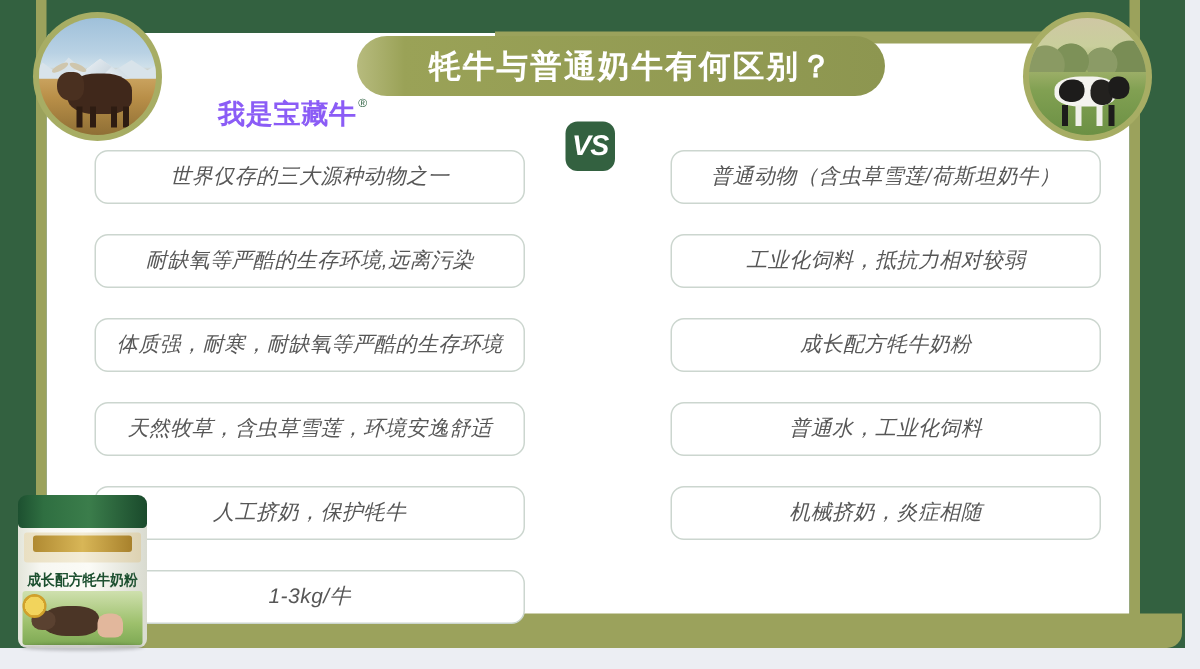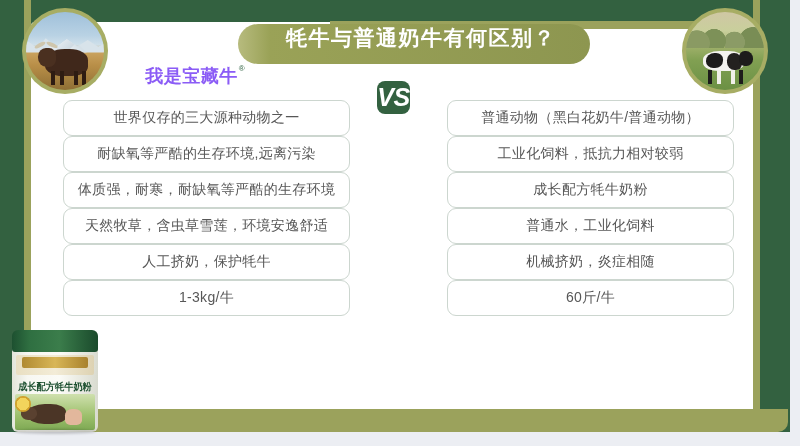--- a/index.html
+++ b/index.html
@@ -51,21 +51,21 @@
   .frame-top-olive{
     position:absolute;left:330px;top:21px;width:430px;height:8px;
     background:#9ba25c;
   }
 
   
   .title-banner{
     position:absolute;left:238px;top:24px;width:352px;height:40px;
     background:linear-gradient(90deg,#b7bb7e 0%,#9aa257 9%,#8d9650 100%);
     border-radius:20px;
-    display:flex;align-items:flex-start;justify-content:center;
+    display:flex;align-items:center;justify-content:center;
     box-sizing:border-box;
     padding-left:14px;
   }
   .title-text{
     color:#ffffff;
     font-size:21px;
     font-weight:bold;
     letter-spacing:1.5px;
     white-space:nowrap;
   }
@@ -155,42 +155,42 @@
   }
   .cow-leg.dark{background:#1d1c1b;}
 
   
   .vs-badge{
     position:absolute;left:377px;top:81px;width:33px;height:33px;
     background:#336140;border-radius:8px;
     display:flex;align-items:center;justify-content:center;
   }
   .vs-badge span{
-    color:#ffffff;font-size:25px;font-weight:bold;font-style:italic;
+    color:#ffffff;font-size:19px;font-weight:bold;font-style:italic;
     letter-spacing:-0.5px;
   }
 
   
   .brand-logo{
     position:absolute;left:140px;top:64px;width:110px;height:26px;
     display:flex;align-items:flex-start;justify-content:center;
   }
   .brand-logo .brand-text{
     color:#8b5cf6;font-size:18px;font-weight:bold;letter-spacing:0.5px;
     white-space:nowrap;
   }
   .brand-logo .brand-reg{
     color:#2d6140;font-size:8px;vertical-align:super;line-height:1;
     margin-left:1px;margin-top:1px;
   }
 
   
   .col{
     position:absolute;top:100px;width:287px;
-    display:flex;flex-direction:column;gap:0;
+    display:flex;flex-direction:column;gap:20px;font-style:italic;
   }
   .col.left{left:63px;}
   .col.right{left:447px;}
   .pill{
     height:36px;
     border:1px solid #ccd6cf;
     border-radius:9px;
     background:#ffffff;
     display:flex;align-items:center;justify-content:center;
     box-sizing:border-box;
@@ -336,36 +336,33 @@
     <div class="pill">
         <span>人工挤奶，保护牦牛</span>
       </div>
     <div class="pill">
         <span>1-3kg/牛</span>
       </div>
   </div>
 
   <div class="col right">
     <div class="pill">
-        <span>普通动物（黑白花奶牛/普通动物）</span>
+        <span>普通动物（含虫草雪莲/荷斯坦奶牛）</span>
       </div>
     <div class="pill">
         <span>工业化饲料，抵抗力相对较弱</span>
       </div>
     <div class="pill">
         <span>成长配方牦牛奶粉</span>
       </div>
     <div class="pill">
         <span>普通水，工业化饲料</span>
       </div>
     <div class="pill">
         <span>机械挤奶，炎症相随</span>
-      </div>
-    <div class="pill">
-        <span>60斤/牛</span>
       </div>
   </div>
 
   <div class="can">
     <div class="can-body"></div>
     <div class="can-lid"></div>
     <div class="can-label-top"></div>
     <div class="can-ribbon"></div>
     <div class="can-title">
       <span>成长配方牦牛奶粉</span>

